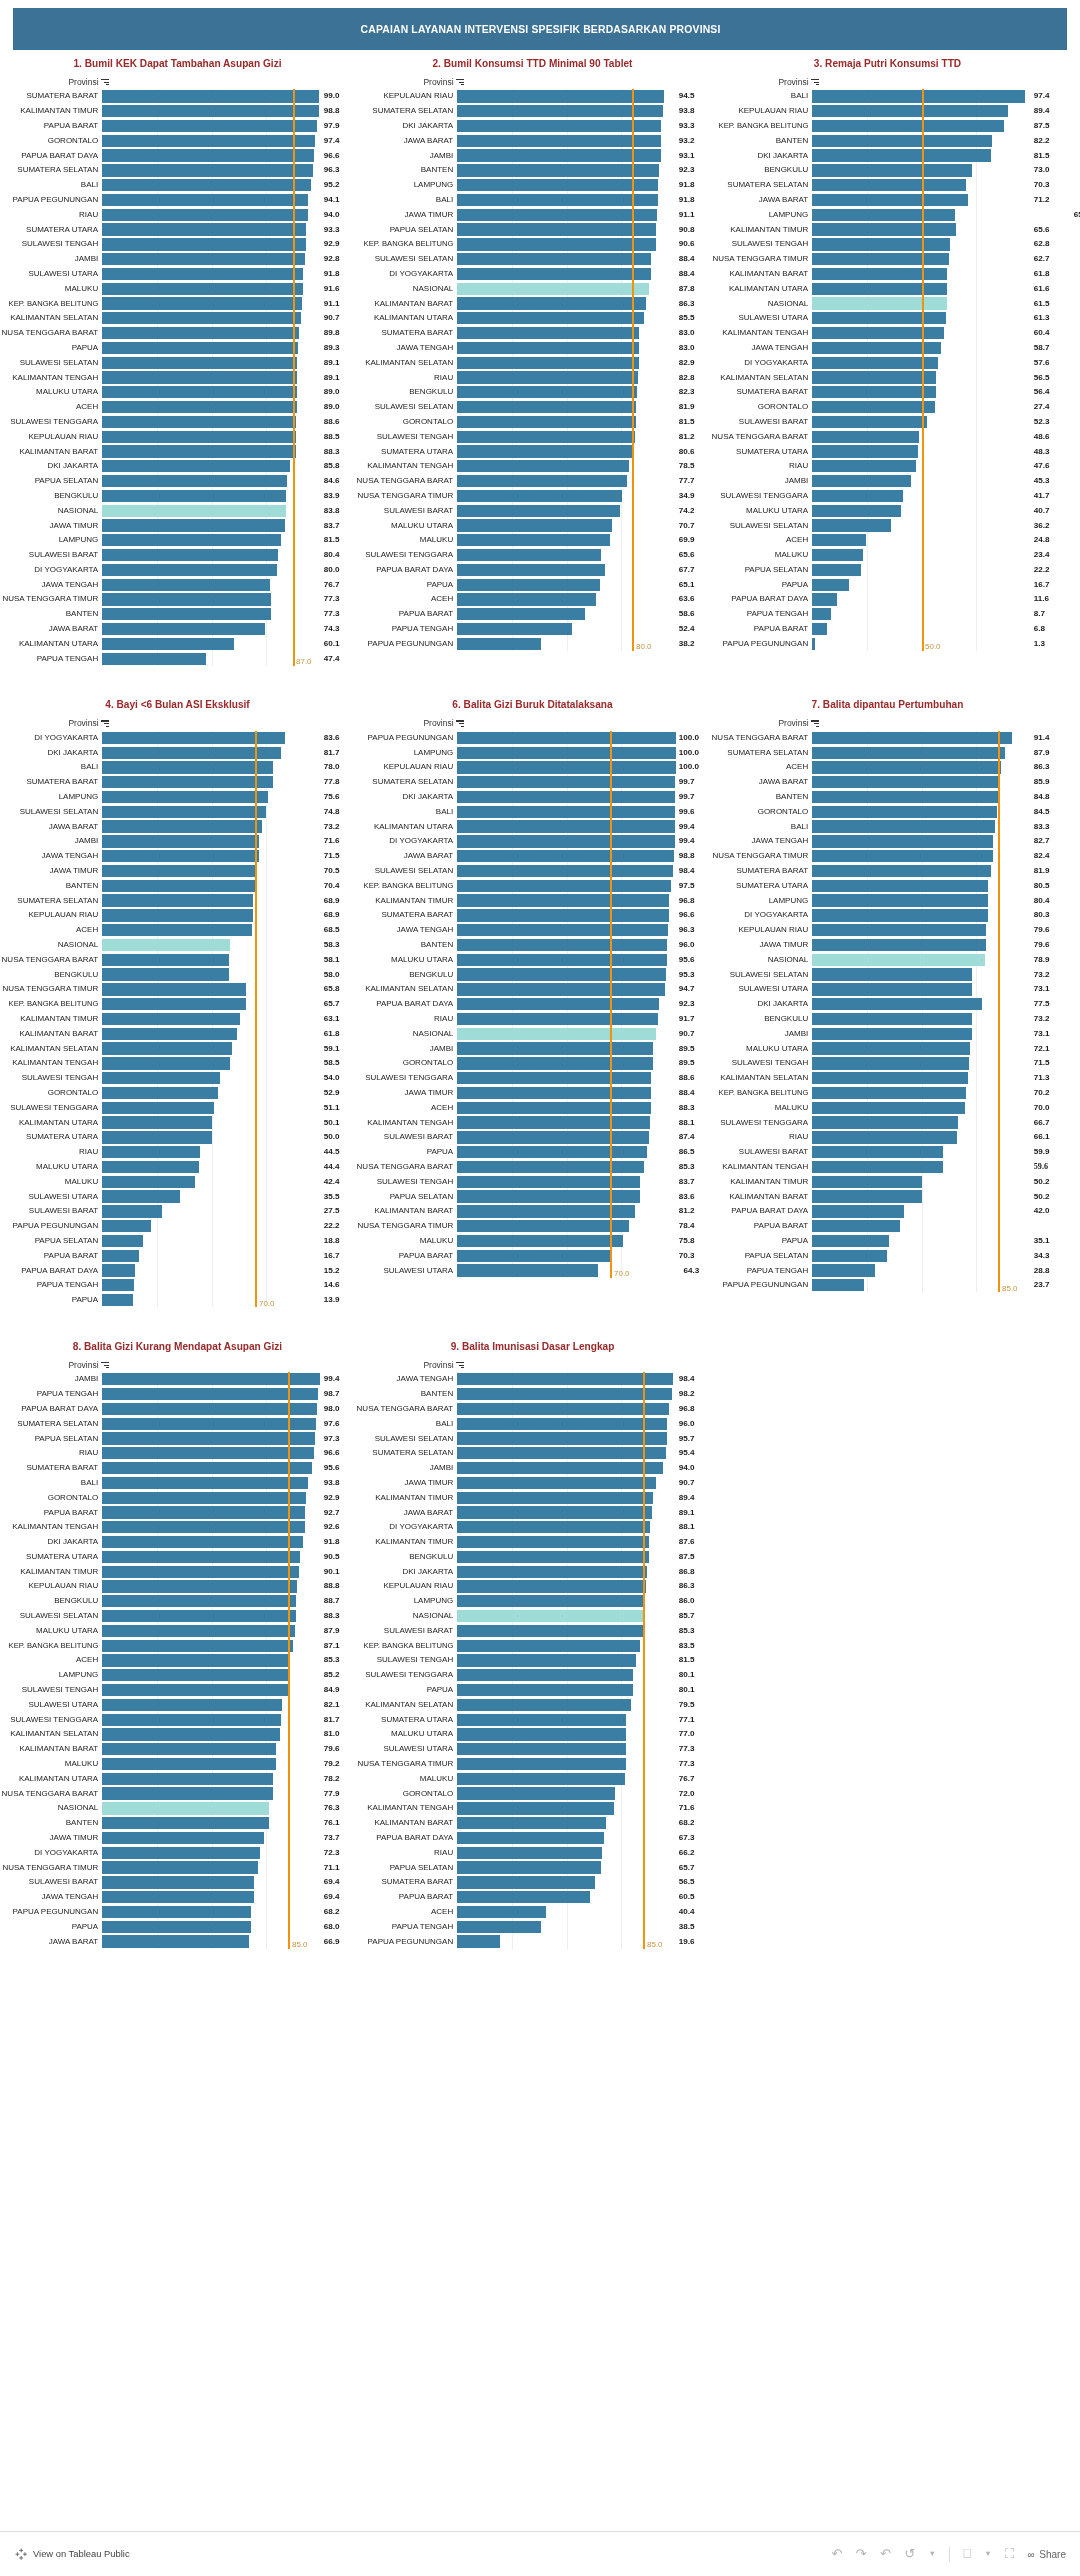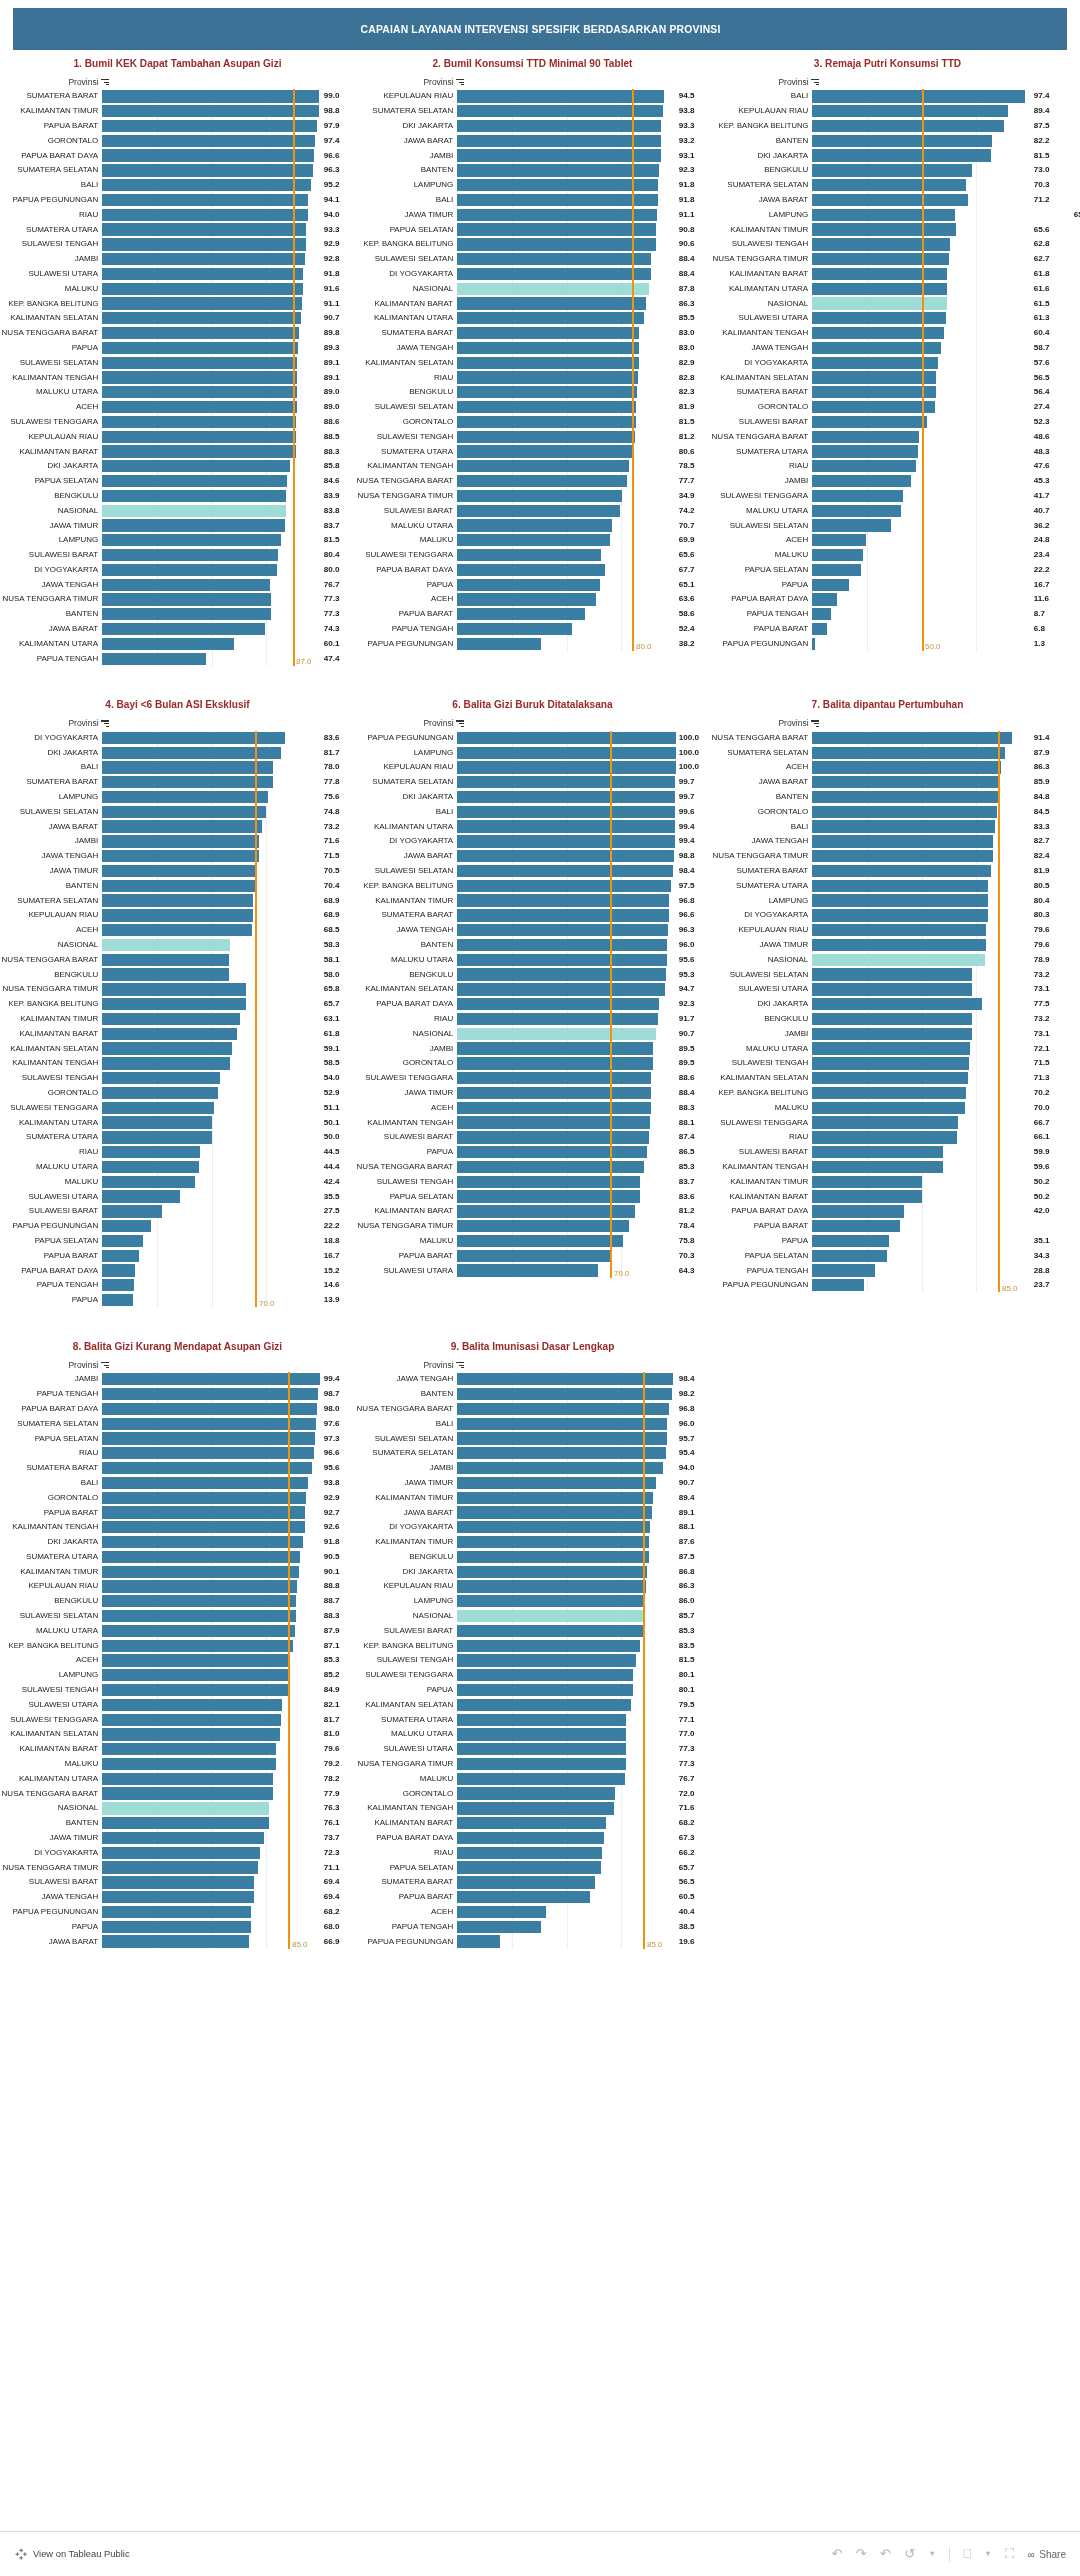--- a/index.html
+++ b/index.html
@@ -1495,21 +1495,21 @@
             <div class="track" style="width: 219px; flex: 0 0 219px;">
               <div class="bar" style="width: 154px;"></div>
             </div>
             <div class="val" style="width: 28px;">70.3</div>
           </div>
           <div class="brow">
             <div class="lbl" style="width: 102px;">SULAWESI UTARA</div>
             <div class="track" style="width: 219px; flex: 0 0 219px;">
               <div class="bar" style="width: 141px;"></div>
             </div>
-            <div class="val" style="width: 28px;">64.3</div>
+            <div class="val" style="width: 28px; text-align: center;">64.3</div>
           </div>
           <div class="reflab" style="left: 259px; bottom: -0.9px;">70.0</div>
         </div>
       </div>
       <div class="panel" style="width: 355px;">
         <div class="ptitle">7. Balita dipantau Pertumbuhan</div>
         <div class="axis-head" style="padding-right: 246px;">
           <span>Provinsi</span>
           <span class="sortglyph">
             <i></i>
@@ -1723,21 +1723,21 @@
             <div class="track" style="width: 219px; flex: 0 0 219px;">
               <div class="bar" style="width: 131px;"></div>
             </div>
             <div class="val" style="width: 28px;">59.9</div>
           </div>
           <div class="brow">
             <div class="lbl" style="width: 102px;">KALIMANTAN TENGAH</div>
             <div class="track" style="width: 219px; flex: 0 0 219px;">
               <div class="bar" style="width: 131px;"></div>
             </div>
-            <div class="val" style="width: 28px;">59.6</div>
+            <div class="val" style="width: 28px; font-family: Liberation Serif, serif;">59.6</div>
           </div>
           <div class="brow">
             <div class="lbl" style="width: 102px;">KALIMANTAN TIMUR</div>
             <div class="track" style="width: 219px; flex: 0 0 219px;">
               <div class="bar" style="width: 110px;"></div>
             </div>
             <div class="val" style="width: 28px;">50.2</div>
           </div>
           <div class="brow">
             <div class="lbl" style="width: 102px;">KALIMANTAN BARAT</div>

